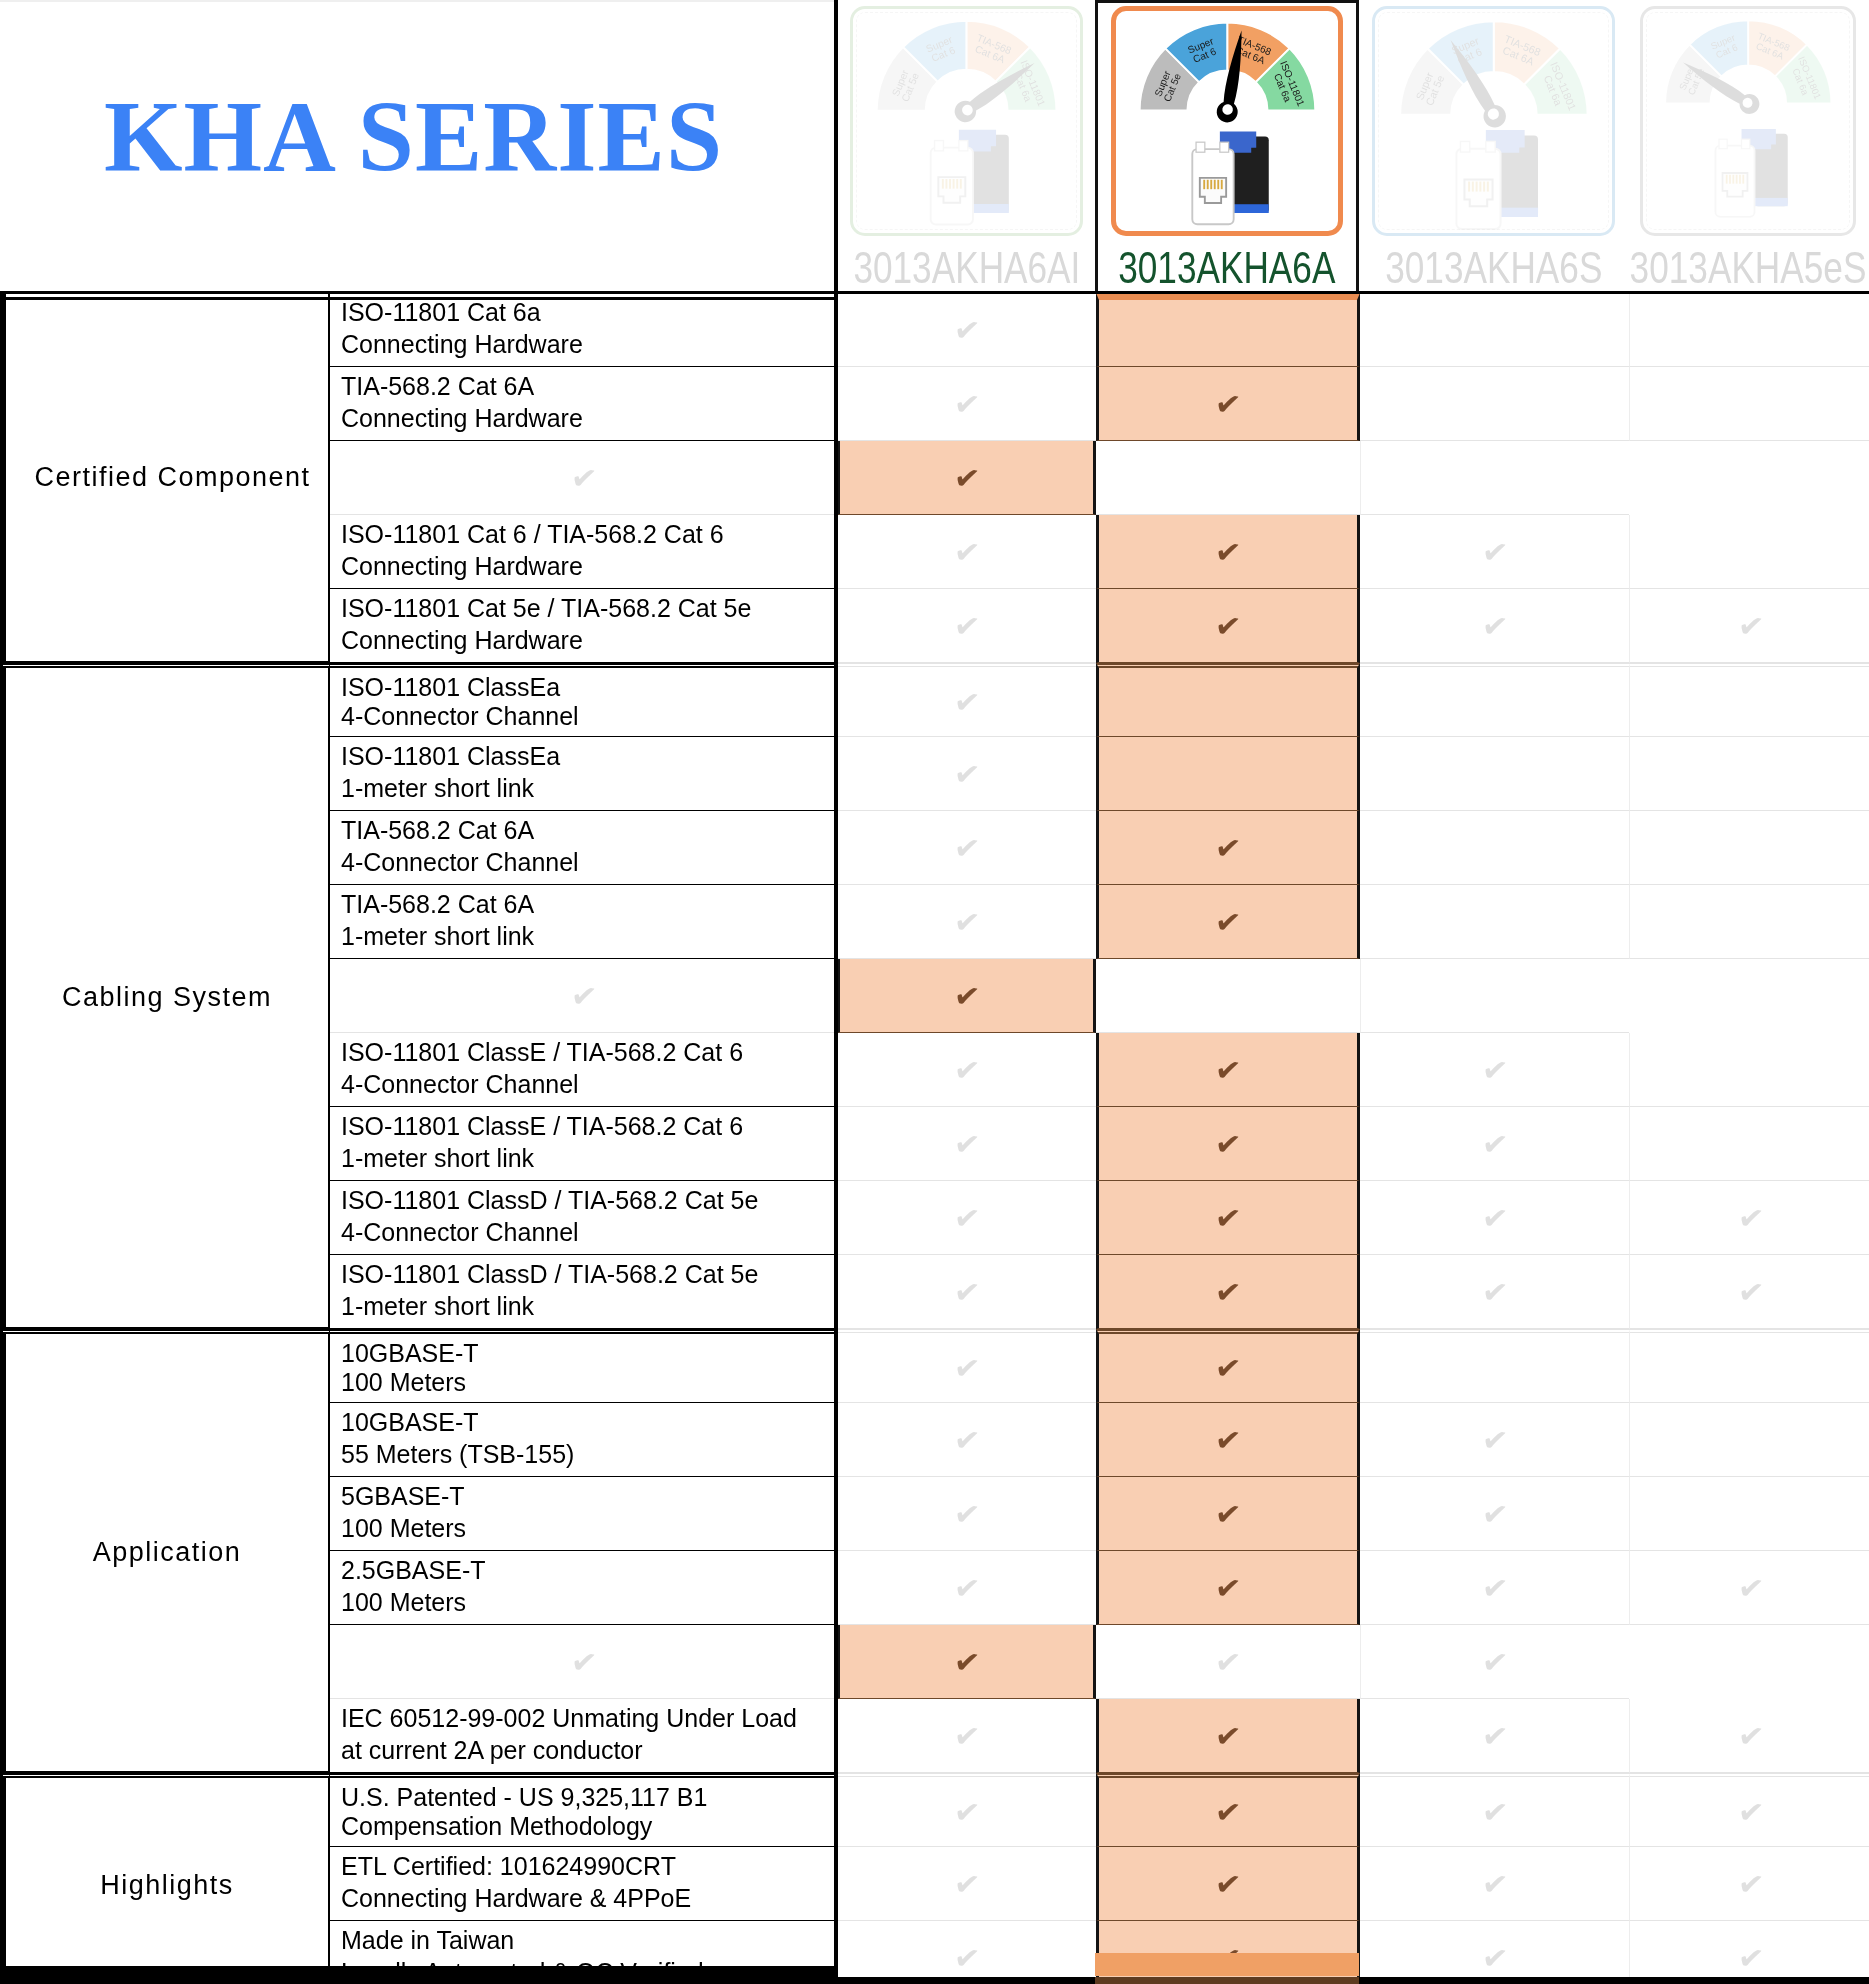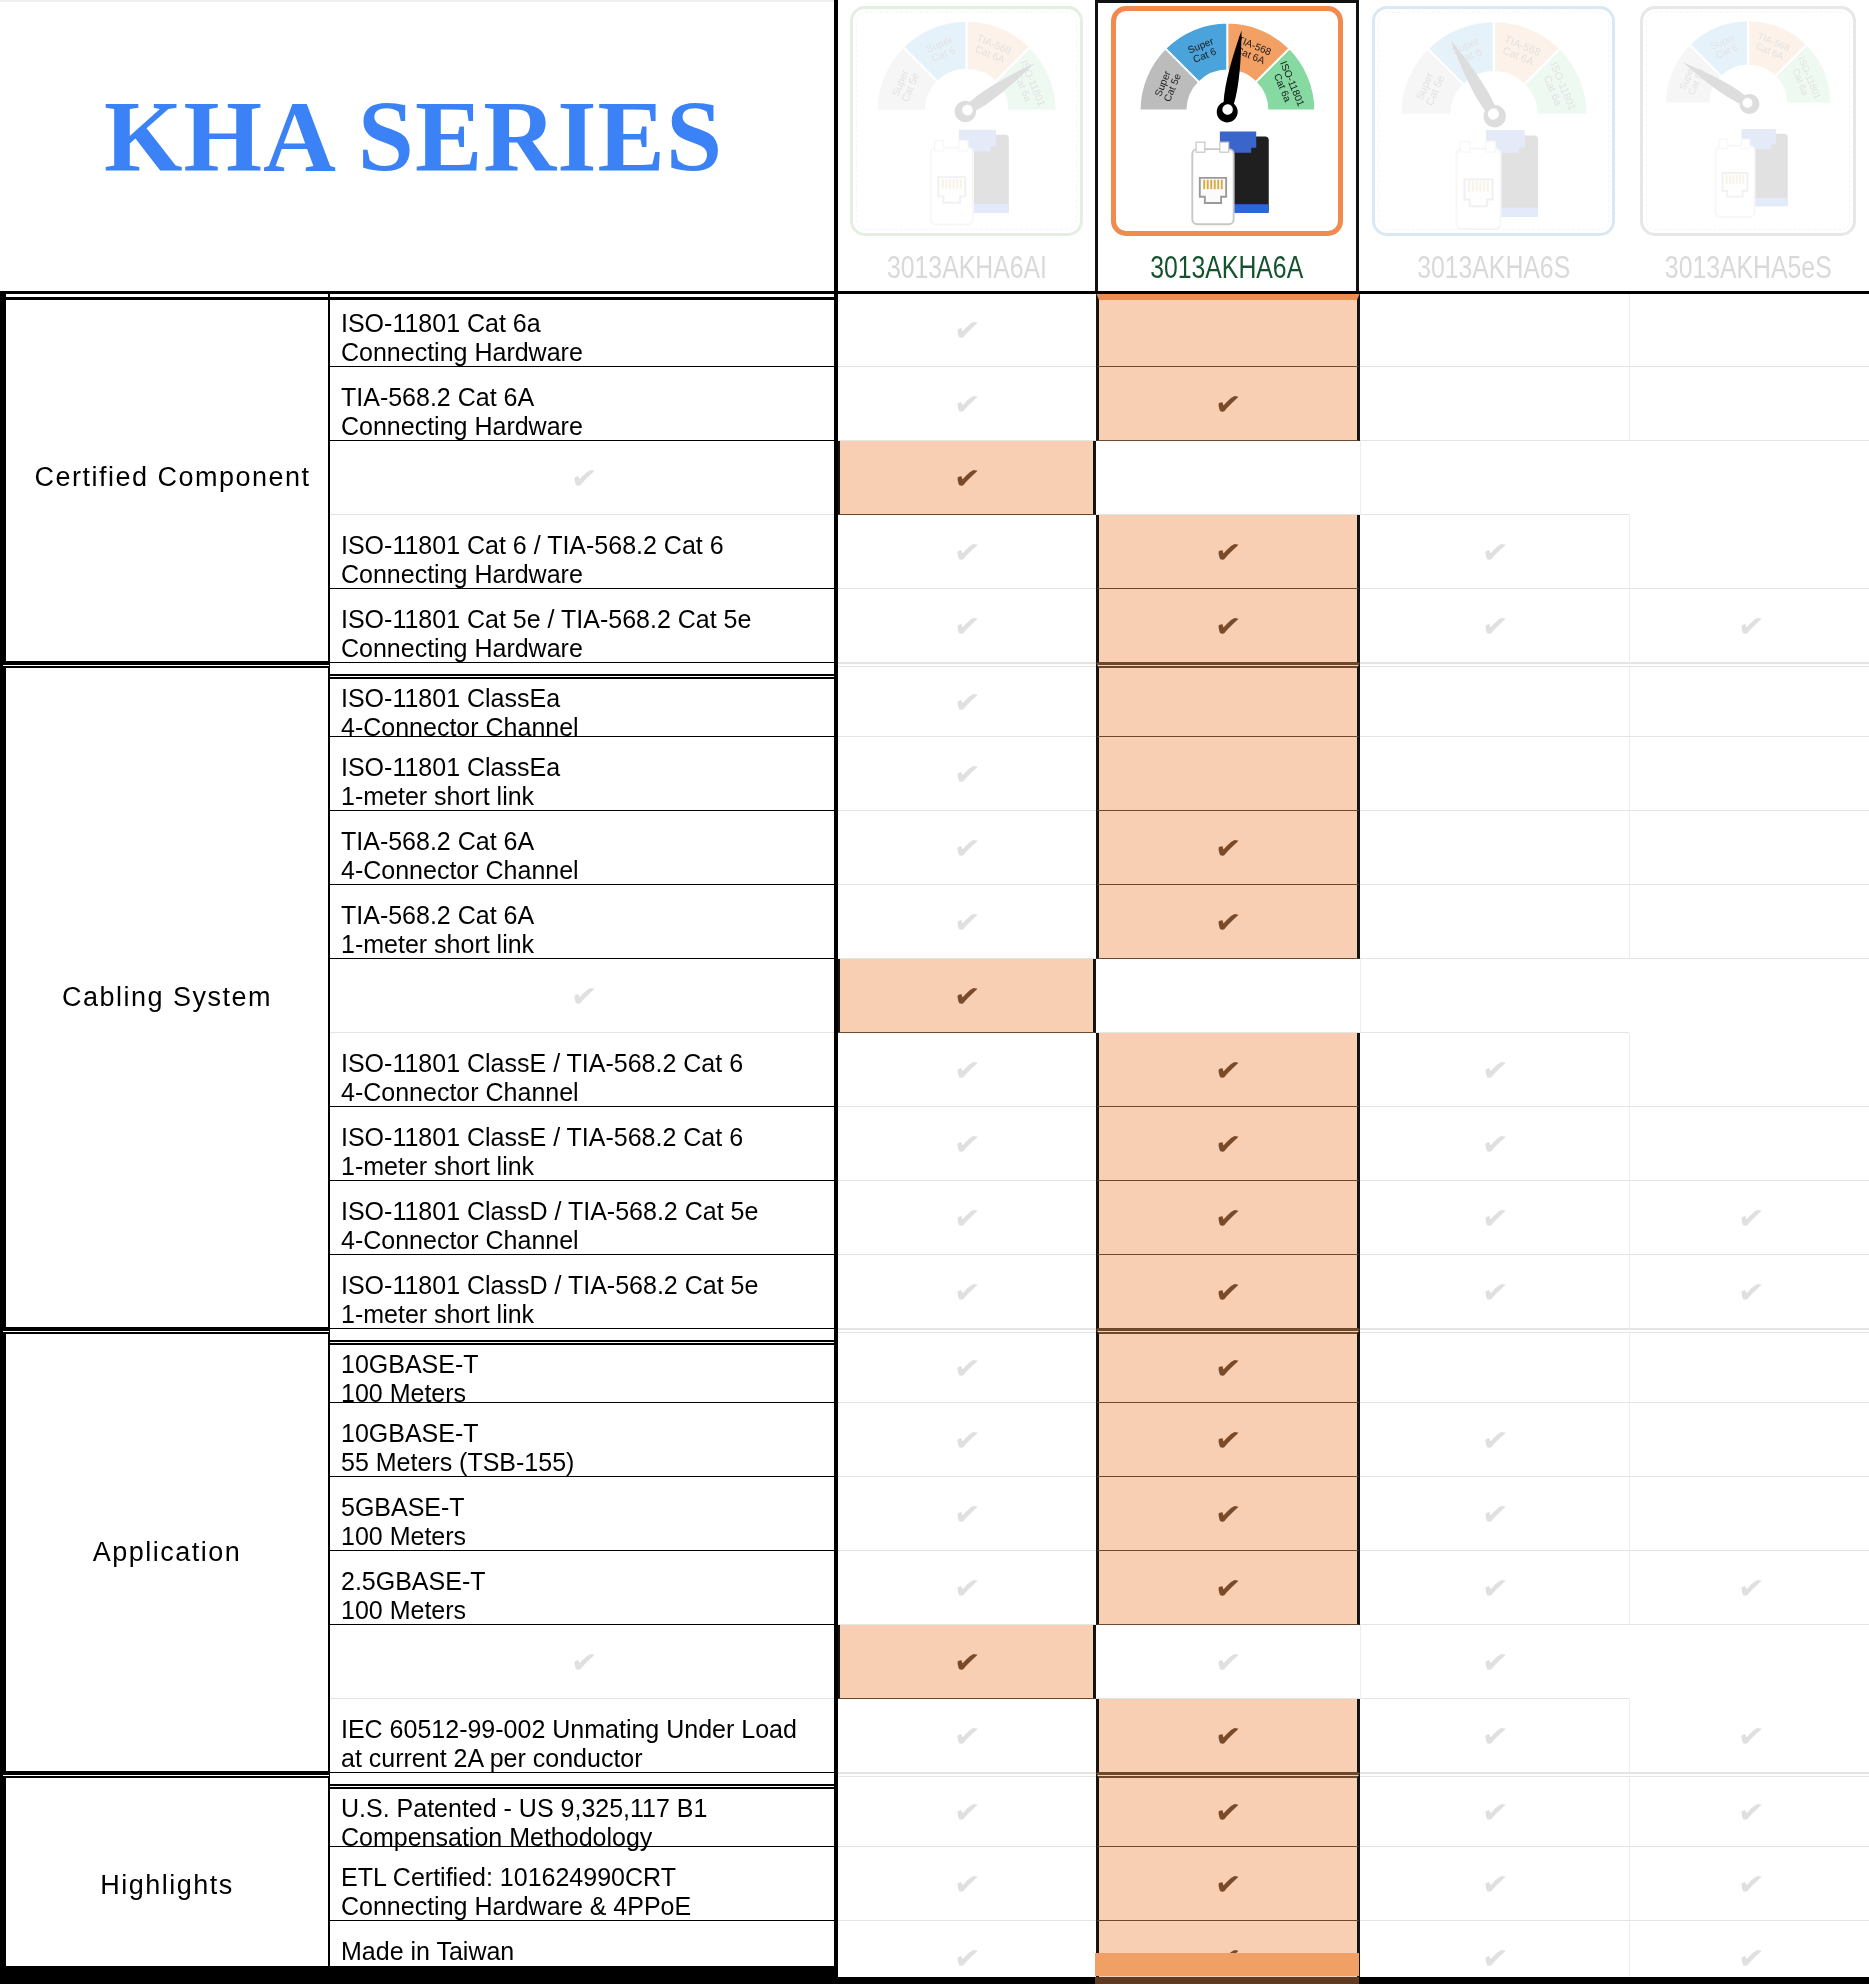--- a/index.html
+++ b/index.html
@@ -14,34 +14,34 @@
   .pcol.hl{border-left:3px solid #111;border-right:3px solid #111;}
   .pcol.hl::before{content:"";position:absolute;left:0;top:0;right:0;height:3px;background:#111;}
   .imgbox{position:absolute;top:6px;left:13px;right:13px;height:230px;box-sizing:border-box;
           border-radius:15px;background:#fff;}
   .imgbox.hlbox{border:5px solid var(--highlight-border);outline:2px dashed #fff;outline-offset:-10px;}
   .imgbox.ghostbox{border:3px solid #e8e8e8;outline:1.5px dashed #f6f6f6;outline-offset:-7px;}
   .gauge{position:absolute;left:7%;top:4px;width:86%;}
   .jack{position:absolute;left:27%;top:113px;width:48%;}
   .ghost{opacity:.13;}
   .pname{position:absolute;left:0;right:0;bottom:0;height:50px;display:flex;align-items:center;
-         justify-content:center;font-size:31px;color:var(--ghost-text);white-space:nowrap;}
+         justify-content:center;font-size:44px;color:var(--ghost-text);white-space:nowrap;}
   .pname span{display:inline-block;transform:scaleX(.8);}
   .pcol.hl .pname{color:#14532d;}
   
   #vline{position:absolute;left:834px;top:0;width:3.5px;height:1985px;background:#000;z-index:4;}
   
   #grid{position:absolute;left:0;top:293px;width:1870px;height:1692px;display:grid;
         grid-template-columns:330px 507px 259px 264px 269px 242px;grid-auto-rows:74px;}
   .cat{grid-column:1;display:flex;align-items:center;justify-content:center;text-align:center;
        font-size:27px;letter-spacing:1.5px;background:#fff;box-sizing:border-box;
        border-left:6px solid #000;border-right:2.5px solid #000;border-bottom:2.5px solid #000;}
   .feat{grid-column:2;display:flex;flex-direction:column;justify-content:space-between;
         box-sizing:border-box;padding:5px 3px 7px 11px;font-size:25px;background:#fff;
-        border-right:3.5px solid #000;border-bottom:1.5px solid #000;white-space:nowrap;margin-top:11px;}
+        border-right:3.5px solid #000;border-bottom:1.5px solid #000;white-space:nowrap;}
   .chk{display:flex;align-items:center;justify-content:center;background:#fff;box-sizing:border-box;
        font-family:"DejaVu Sans","Liberation Sans",sans-serif;font-size:31px;
        color:var(--check-ghost);border-bottom:1.5px solid var(--row-line-ghost);}
   .chk span{transform:rotate(6deg);}
   .chk.c6{border-left:1.5px solid #ededed;}
   .sec-start.cat,.sec-start.feat{border-top:5.6px double #000;}
   .sec-start.chk{border-top:4.6px double #e4e4e4;}
   .chk.hl{background:var(--highlight-bg);color:var(--check-active);
           border-left:3px solid #141414;border-right:3px solid #141414;
           border-bottom:1.5px solid var(--row-line-active);}

